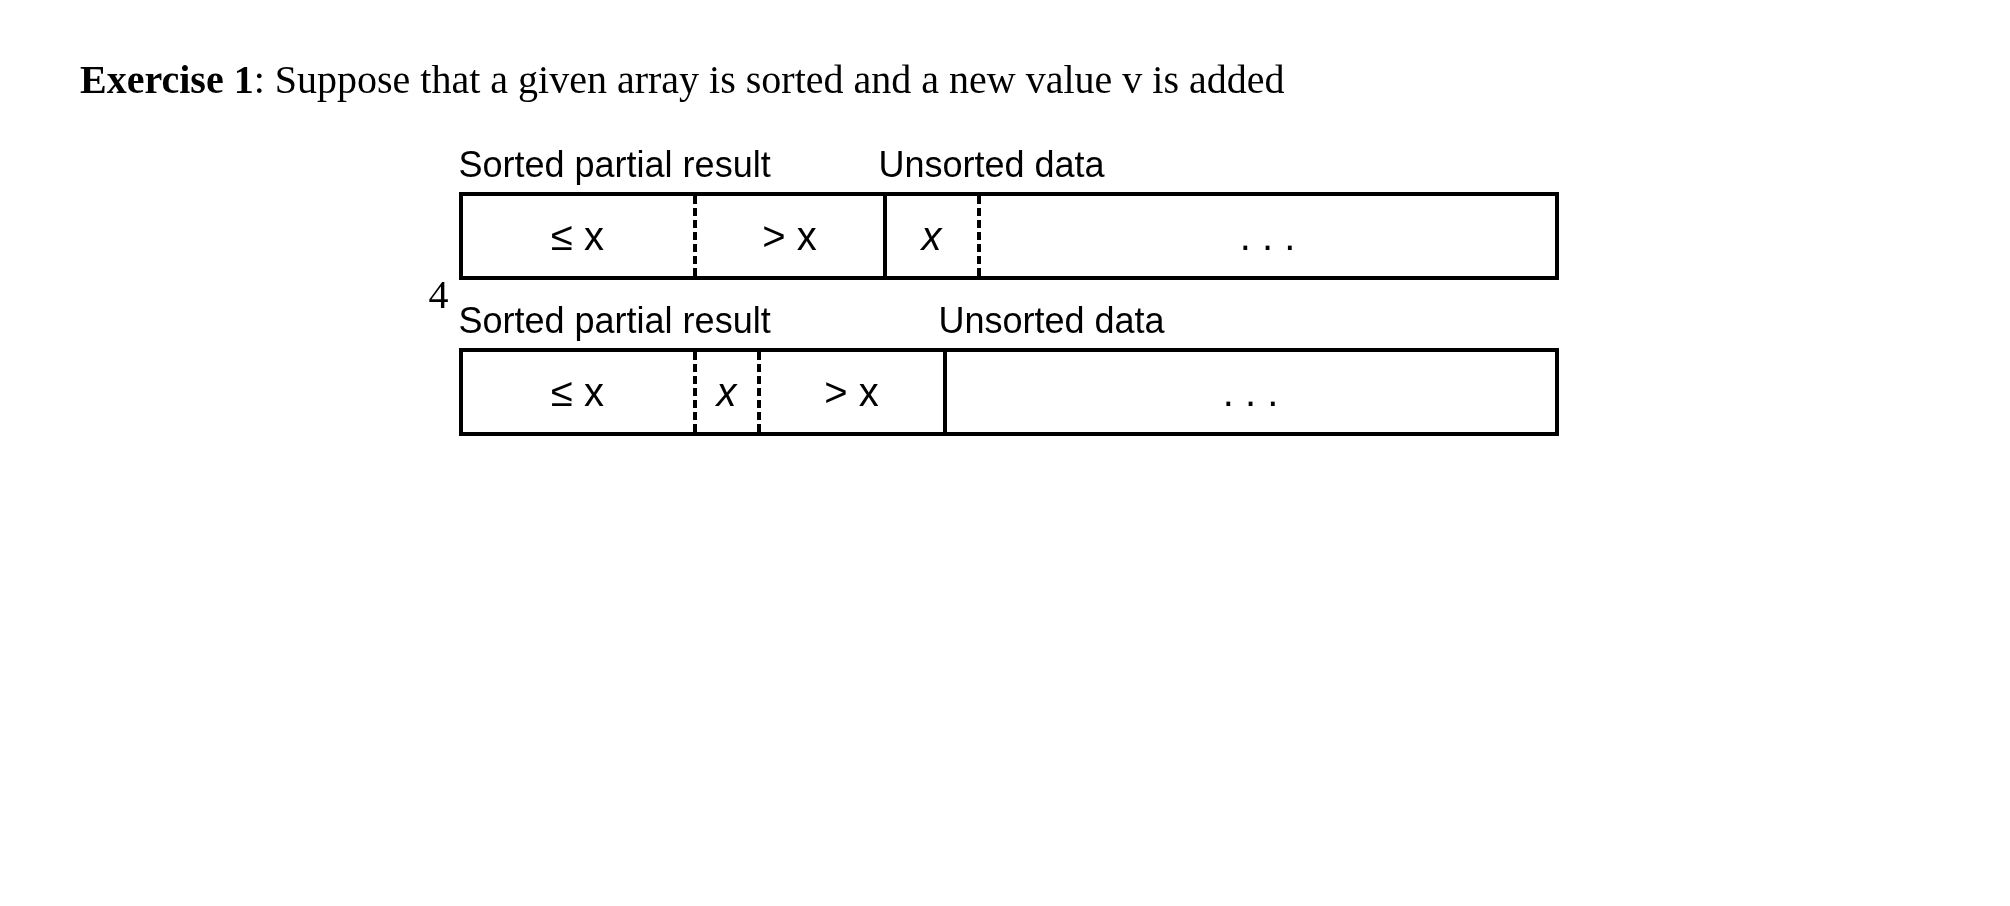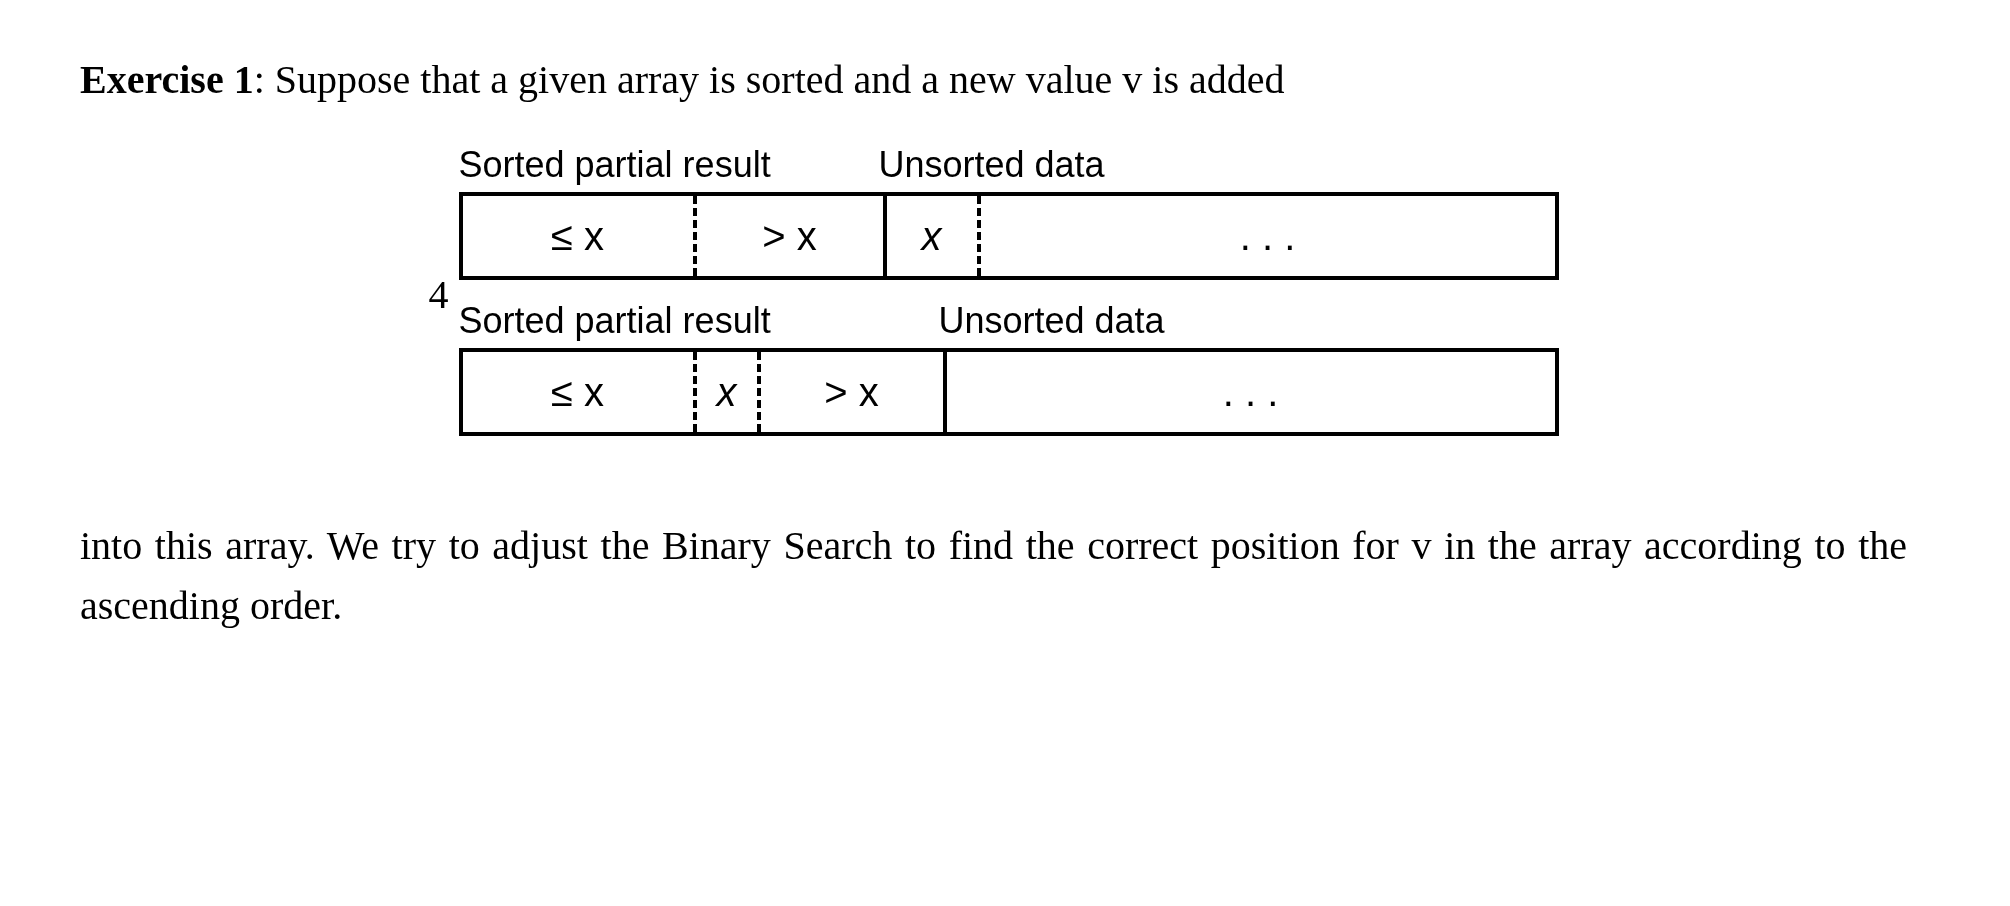--- a/index.html
+++ b/index.html
@@ -176,15 +176,14 @@
             <span class="oprow">. . .</span>
           </div>
         </div>
       </div>
 
     </div>
   </div>
 
   <div class="spacer-bottom"></div>
 
-  <div class="para">into this array. We try to adjust the Binary Search to find the correct position for v in the array according to the ascending order.</div>
 
 </div>
 
 </body></html>

